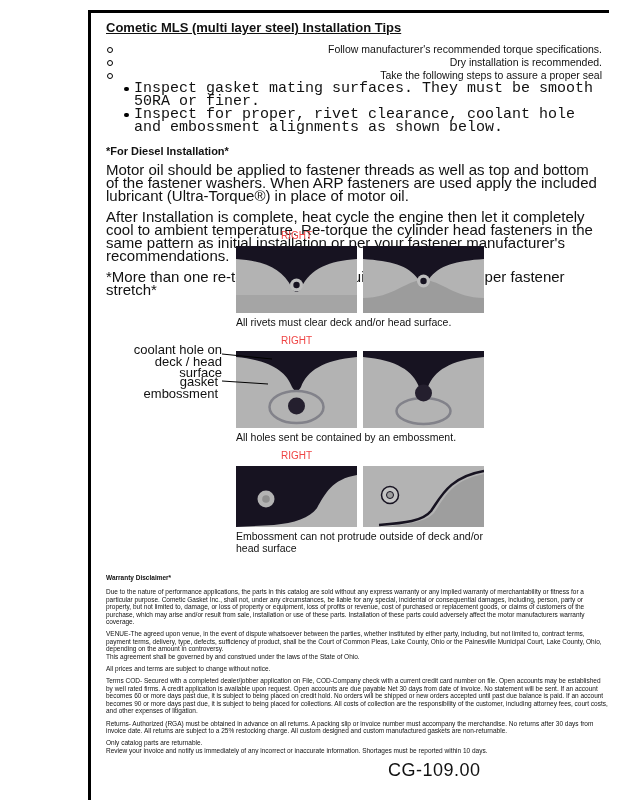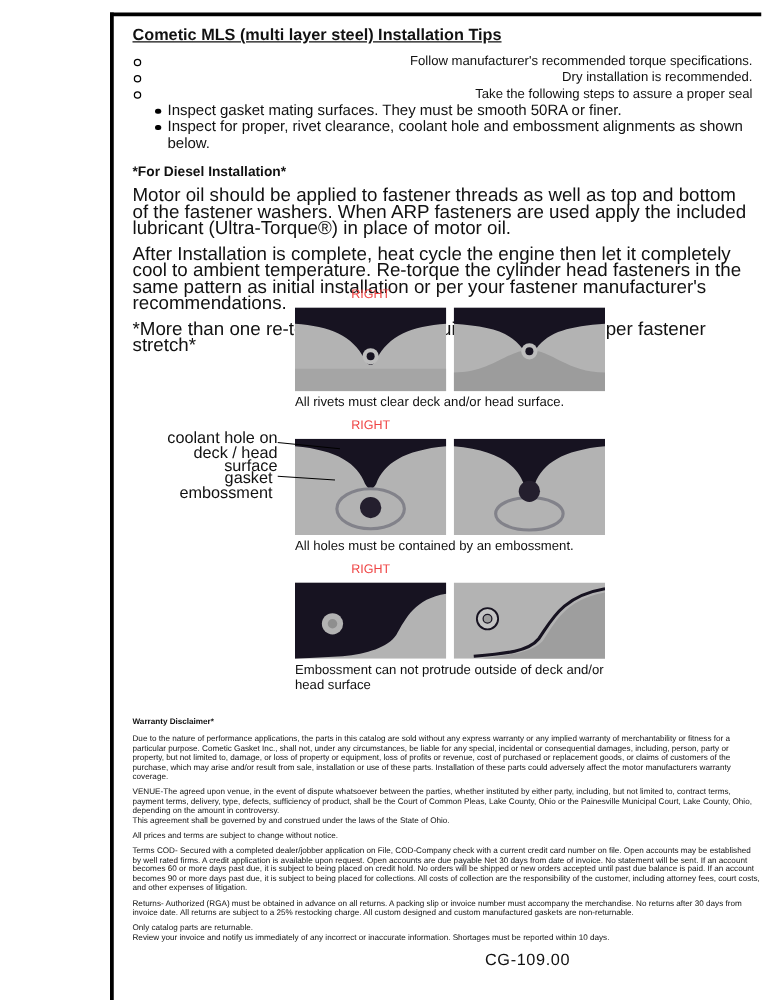--- a/index.html
+++ b/index.html
@@ -10,21 +10,21 @@
   .frame { position:absolute; left:88px; top:10px; width:521px; height:790px;
            border-left:3px solid #000; border-top:3px solid #000; }
 
   .content { position:absolute; left:106px; top:20px; width:496px; }
   .title { font-size:13px; font-weight:bold; text-decoration:underline; margin-bottom:8px; }
 
   ul.tips { list-style:none; font-size:10.5px; line-height:13px; }
   ul.tips > li { position:relative; padding-left:11px;text-align:right; }
   ul.tips > li::before { content:""; position:absolute; left:1px; top:4px; width:4px; height:4px;
                          border:1px solid #000; border-radius:50%; }
-  ul.subtips { list-style:none; font-size:12px; line-height:13px; margin-left:17px; }
+  ul.subtips { list-style:none; font-size:15px; line-height:13px; margin-left:17px;font-family:Liberation Mono, monospace; }
   ul.subtips > li { position:relative; padding-left:11px; }
   ul.subtips > li::before { content:""; position:absolute; left:1px; top:4.5px; width:4.5px; height:4.5px;
                             background:#000; border-radius:50%; }
 
   .diesel-heading { font-size:11px; font-weight:bold; margin-top:11px; margin-bottom:6px; }
   .body-p { font-size:15px; line-height:13px; margin-bottom:8px; }
 
   .figures { position:absolute; left:236px; top:230px; width:260px; }
   .fig-labels { display:flex; height:16px; font-size:10px; color:#ef4444; }
   .fig-labels span { width:121px; text-align:center; }
@@ -40,21 +40,21 @@
   .callout { position:absolute; font-size:13px; line-height:11.5px; text-align:right; }
   .callout-hole { left:126px; top:344px; width:96px; }
   .callout-emboss { left:112px; top:376px; width:106px; }
   .callout-lines { position:absolute; left:222px; top:350px; z-index:3; }
 
   .warranty { position:absolute; left:106px; top:574px; width:502px; font-size:6.5px; line-height:7.4px; }
   .warranty .w-head { font-weight:bold; margin-bottom:7px; font-size:6.5px; }
   .warranty p { margin-top:5px; }
   .warranty p.first, .warranty p.cont { margin-top:0; }
 
-  .page-code { position:absolute; left:388px; top:760px; font-size:13px; letter-spacing:0.5px; }
+  .page-code { position:absolute; left:388px; top:760px; font-size:18px; letter-spacing:0.5px; }
 </style>
 </head>
 <body>
 
 <div class="page">
   <div class="frame"></div>
 
   <div class="content">
     <div class="title">Cometic MLS (multi layer steel) Installation Tips</div>
 
@@ -117,21 +117,21 @@
       </div>
       <div class="fig h77">
         <svg viewBox="0 0 121 77">
           <rect width="121" height="77" fill="#b3b3b3"></rect>
           <path d="M0 0 H121 V6 C87 9 71 20 65 36 Q60.5 44 56 36 C50 20 34 9 0 6 Z" fill="#171321"></path>
           <ellipse cx="60.5" cy="60" rx="27" ry="13" fill="none" stroke="#82828a" stroke-width="2.5"></ellipse>
           <circle cx="60.5" cy="42" r="8.5" fill="#241f2e"></circle>
         </svg>
       </div>
     </div>
-    <div class="fig-caption nowrap">All holes must be contained by an embossment.</div>
+    <div class="fig-caption nowrap">All holes sent be contained by an embossment.</div>
 
     <div class="fig-labels">
       <span>RIGHT</span>
       <span>WRONG</span>
     </div>
     <div class="fig-row">
       <div class="fig h61">
         <svg viewBox="0 0 121 61">
           <rect width="121" height="61" fill="#b3b3b3"></rect>
           <path d="M0 0 H121 V9 C96 13 89 28 81 42 C74 52 58 57 38 59 L0 61 Z" fill="#171321"></path>

